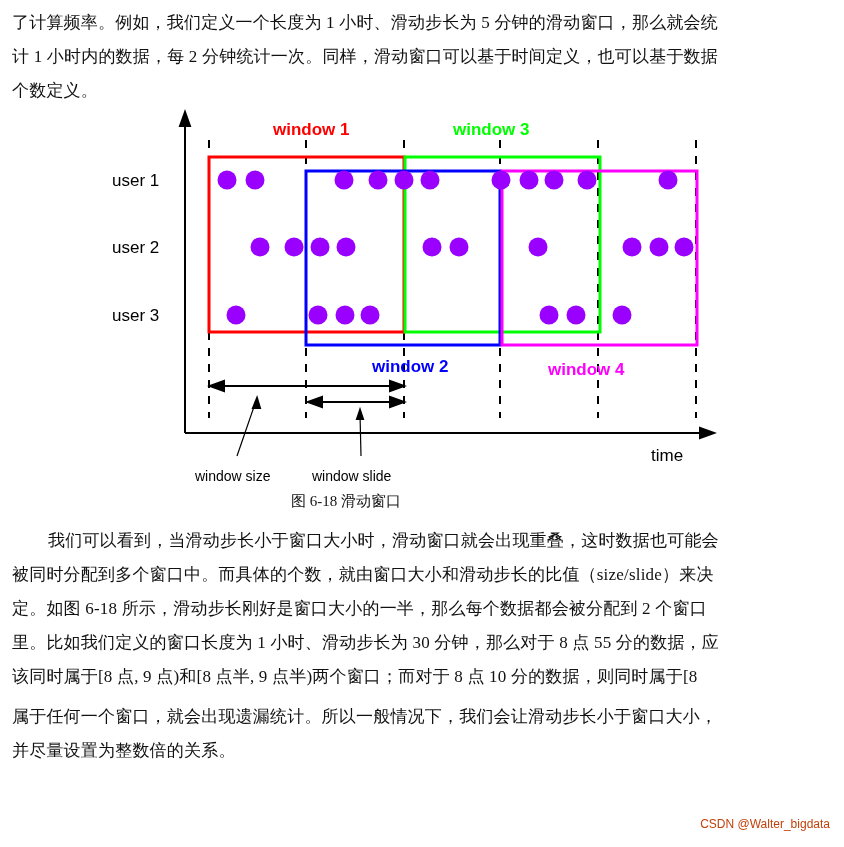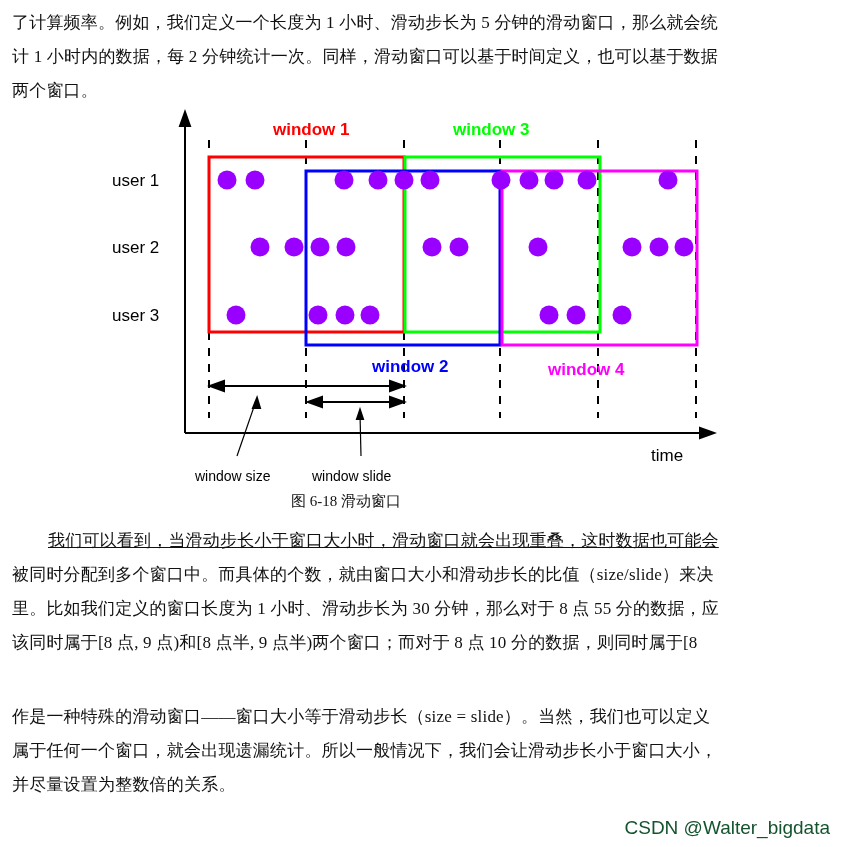--- a/index.html
+++ b/index.html
@@ -1,35 +1,35 @@
 <!DOCTYPE html>
 <html><head>
 <meta charset="utf-8">
 <style>
   html, body { margin: 0; padding: 0; background: #ffffff; }
   body { width: 844px; height: 847px; position: relative; overflow: hidden;
          font-family: "Liberation Serif", "DejaVu Serif", serif; color: #111; }
   .para { position: absolute; left: 12px; width: 800px; font-size: 17px; line-height: 34px;
           letter-spacing: 0.2px; text-align: justify; }
   .line { display: block; white-space: nowrap; height: 34px; }
-  .indent { padding-left: 36px; text-decoration: underline; }
+  .indent { padding-left: 36px; }
   #figure { position: absolute; left: 100px; top: 105px; width: 620px; height: 390px; }
   #figure svg { width: 620px; height: 390px; display: block; }
   .caption { position: absolute; left: 0; width: 692px; top: 492px; text-align: center;
              font-size: 15px; font-family: "Liberation Serif", serif; }
   .watermark { position: absolute; right: 14px; top: 817px; font-family: "Liberation Sans", sans-serif;
-               font-size: 19px; color: #14532d; }
+               font-size: 12px; color: #c2410c; }
 </style>
 </head>
 <body>
 
 <div class="para" style="top:6px;">
   <span class="line">了计算频率。例如，我们定义一个长度为 1 小时、滑动步长为 5 分钟的滑动窗口，那么就会统</span>
   <span class="line">计 1 小时内的数据，每 2 分钟统计一次。同样，滑动窗口可以基于时间定义，也可以基于数据</span>
-  <span class="line">两个窗口。</span>
+  <span class="line">个数定义。</span>
 </div>
 
 <div id="figure">
   <svg viewBox="100 105 620 390" xmlns="http://www.w3.org/2000/svg">
 
     <g stroke="#000" stroke-width="2" stroke-dasharray="8,8">
       <line x1="209" y1="140" x2="209" y2="418"></line>
       <line x1="306" y1="140" x2="306" y2="418"></line>
       <line x1="404" y1="140" x2="404" y2="418"></line>
       <line x1="500" y1="140" x2="500" y2="418"></line>
@@ -110,23 +110,23 @@
       <text x="312" y="481" font-size="14" fill="#000">window slide</text>
     </g>
   </svg>
 </div>
 
 <div class="caption">图 6-18  滑动窗口</div>
 
 <div class="para" style="top:524px;">
   <span class="line indent">我们可以看到，当滑动步长小于窗口大小时，滑动窗口就会出现重叠，这时数据也可能会</span>
   <span class="line">被同时分配到多个窗口中。而具体的个数，就由窗口大小和滑动步长的比值（size/slide）来决</span>
+  <span class="line">定。如图 6-18 所示，滑动步长刚好是窗口大小的一半，那么每个数据都会被分配到 2 个窗口</span>
   <span class="line">里。比如我们定义的窗口长度为 1 小时、滑动步长为 30 分钟，那么对于 8 点 55 分的数据，应</span>
   <span class="line">该同时属于[8 点, 9 点)和[8 点半, 9 点半)两个窗口；而对于 8 点 10 分的数据，则同时属于[8</span>
 </div>
 
 <div class="para" style="top:700px;">
-  <span class="line">作是一种特殊的滑动窗口——窗口大小等于滑动步长（size = slide）。当然，我们也可以定义</span>
   <span class="line">属于任何一个窗口，就会出现遗漏统计。所以一般情况下，我们会让滑动步长小于窗口大小，</span>
   <span class="line">并尽量设置为整数倍的关系。</span>
 </div>
 
 <div class="watermark">CSDN @Walter_bigdata</div>
 
 </body></html>

